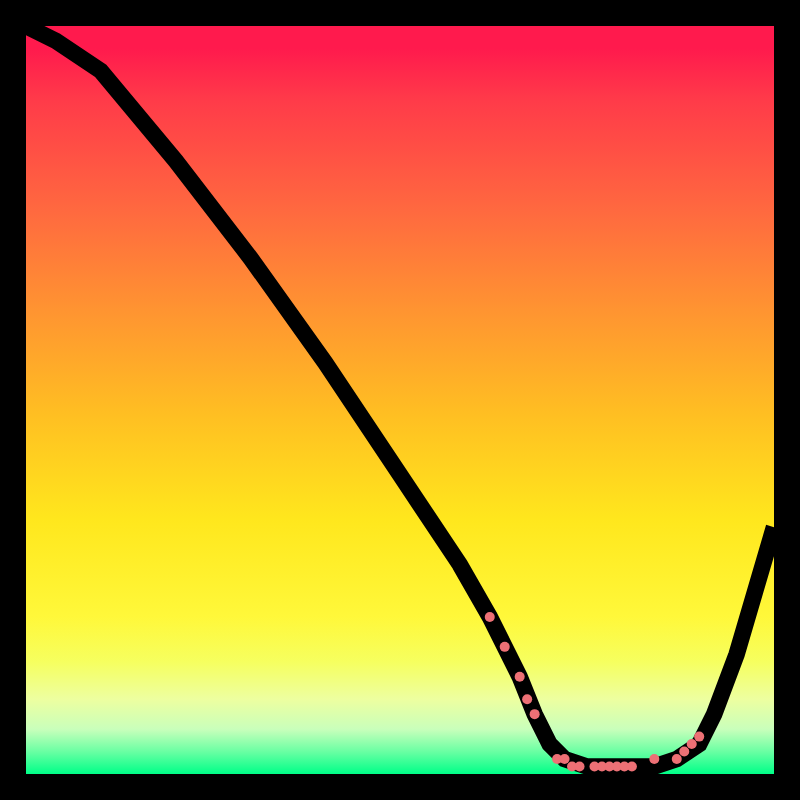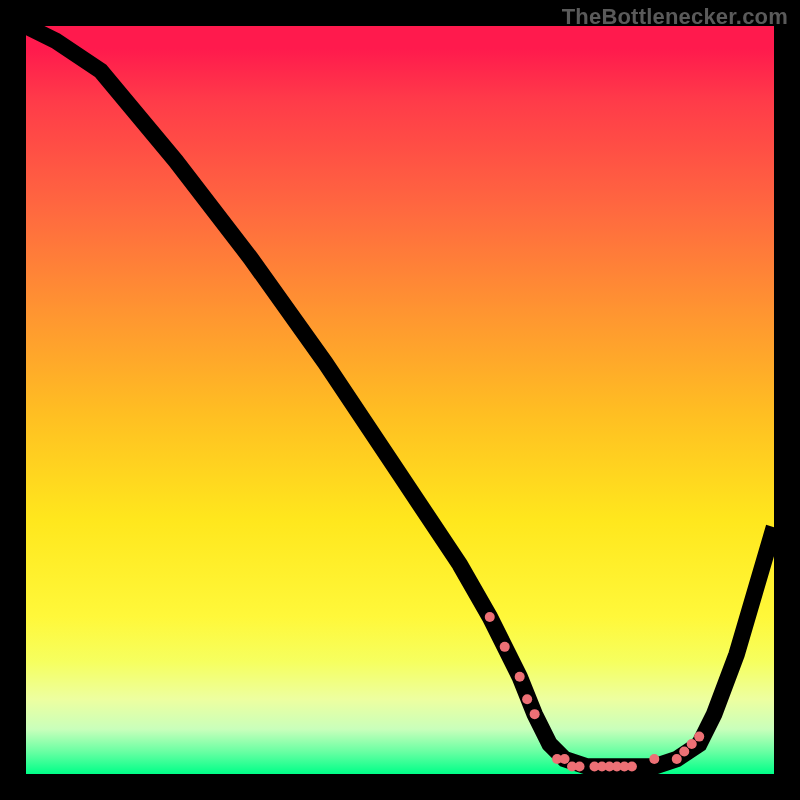--- a/index.html
+++ b/index.html
@@ -66,21 +66,20 @@
     stroke-width: 2.2;
   }
   .marker {
     fill: #ed7075;
   }
 </style>
 </head>
 <body>
 
 <div class="frame">
-  <div class="watermark">TheBottlenecker.com</div>
 
   <div class="plot-area">
     <div class="gradient"></div>
 
     <svg class="curve" viewBox="0 0 100 100" preserveAspectRatio="none">
       <path id="curve-path" class="curve-path" d="M0.00 0.00 L4.00 2.00 L10.00 6.00 L20.00 18.00 L30.00 31.00 L40.00 45.00 L50.00 60.00 L58.00 72.00 L62.00 79.00 L66.00 87.00 L68.00 92.00 L70.00 96.00 L72.00 98.00 L75.00 99.00 L78.00 99.00 L80.00 99.00 L82.00 99.00 L84.00 99.00 L87.00 98.00 L90.00 96.00 L92.00 92.00 L95.00 84.00 L100.00 67.00"></path>
       <g id="markers-group">
           <circle cx="62.00" cy="79.00" r="0.67" class="marker"></circle>
           <circle cx="64.00" cy="83.00" r="0.67" class="marker"></circle>
           <circle cx="66.00" cy="87.00" r="0.67" class="marker"></circle>

